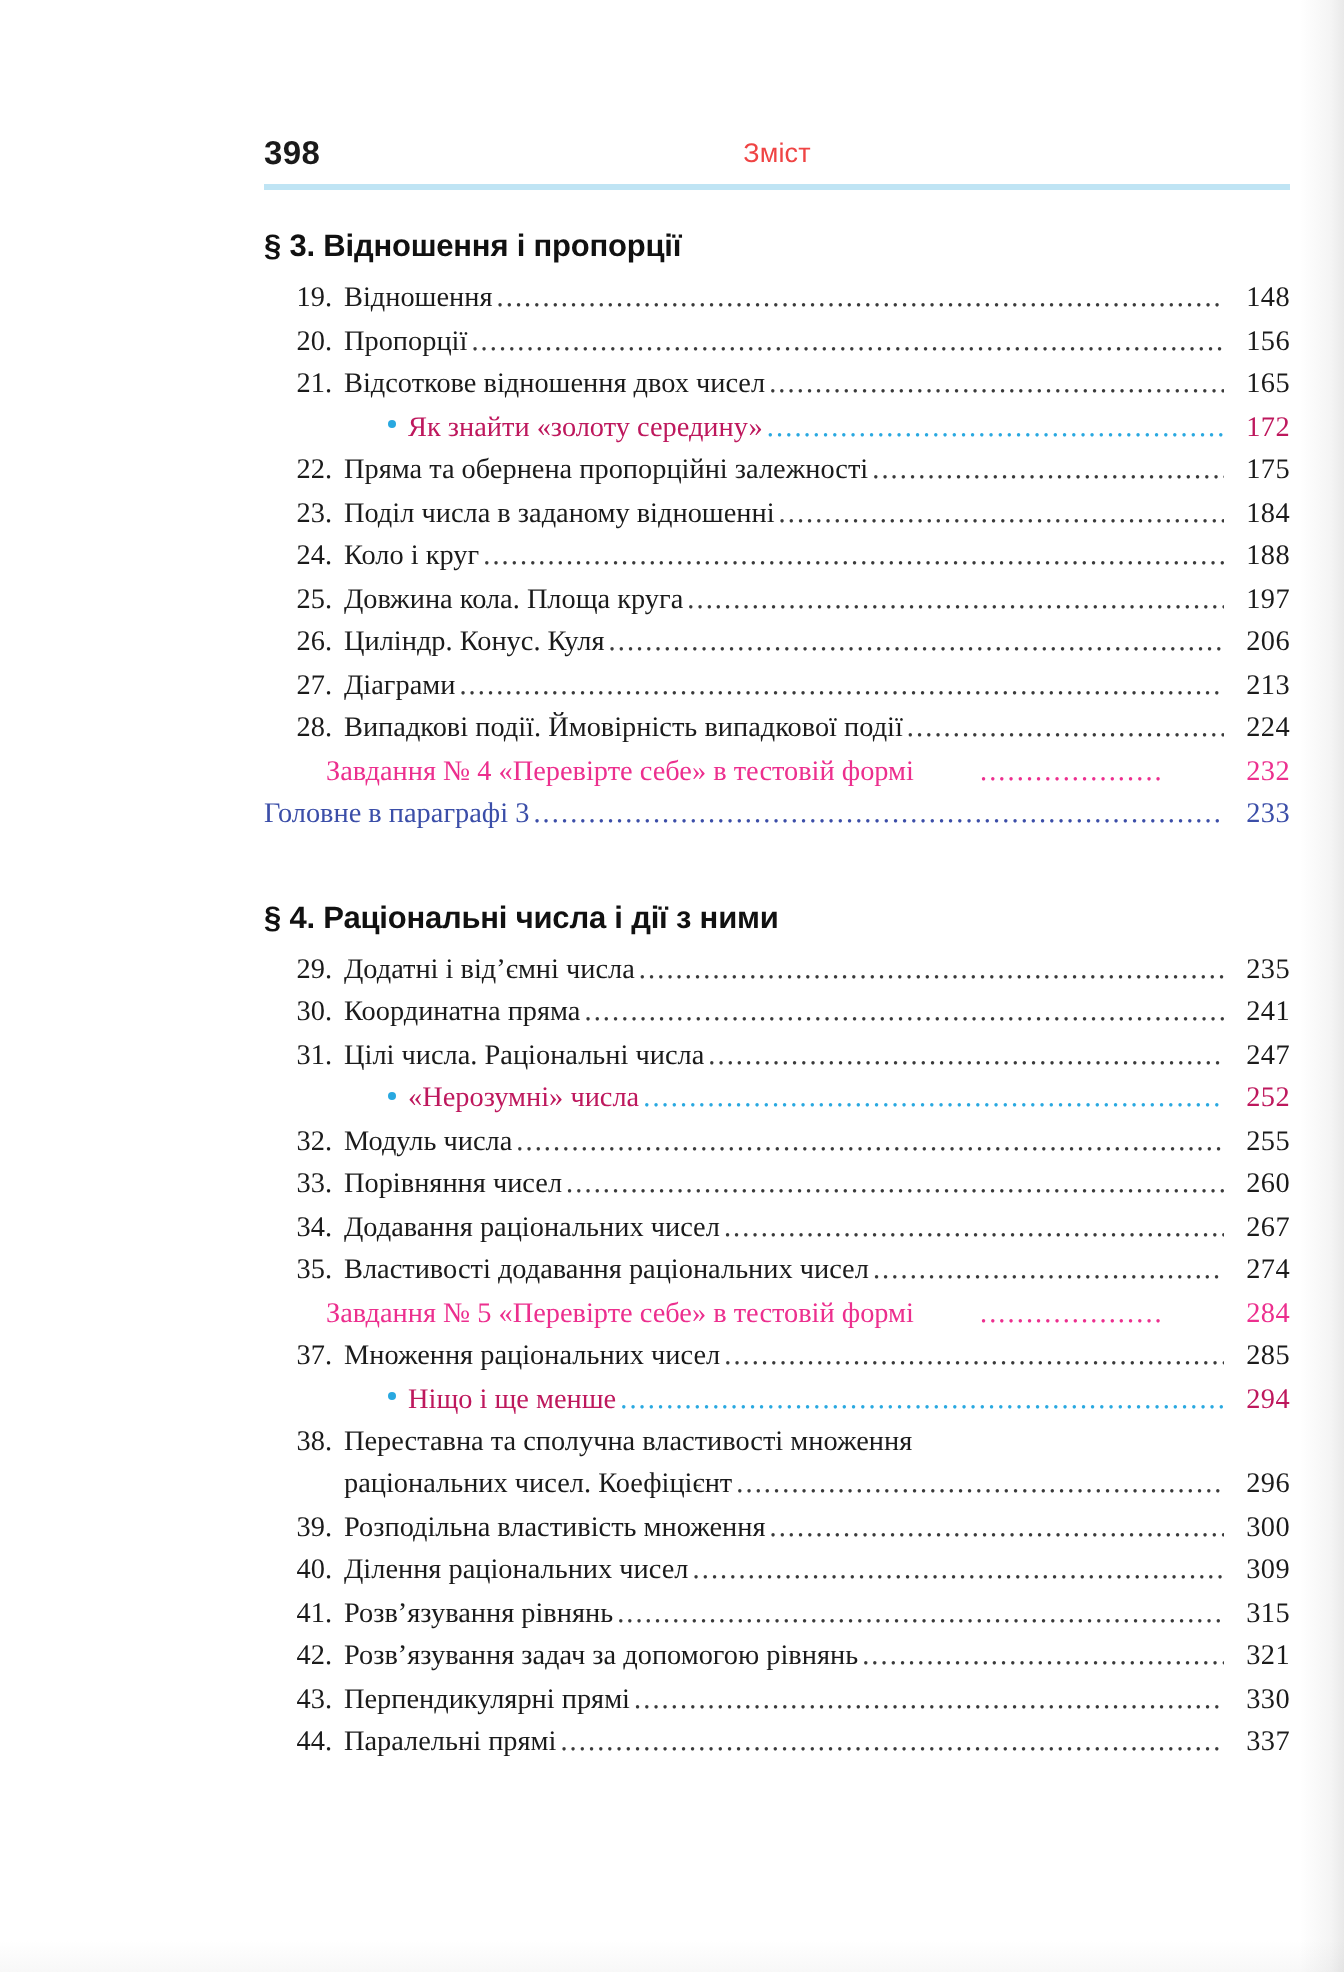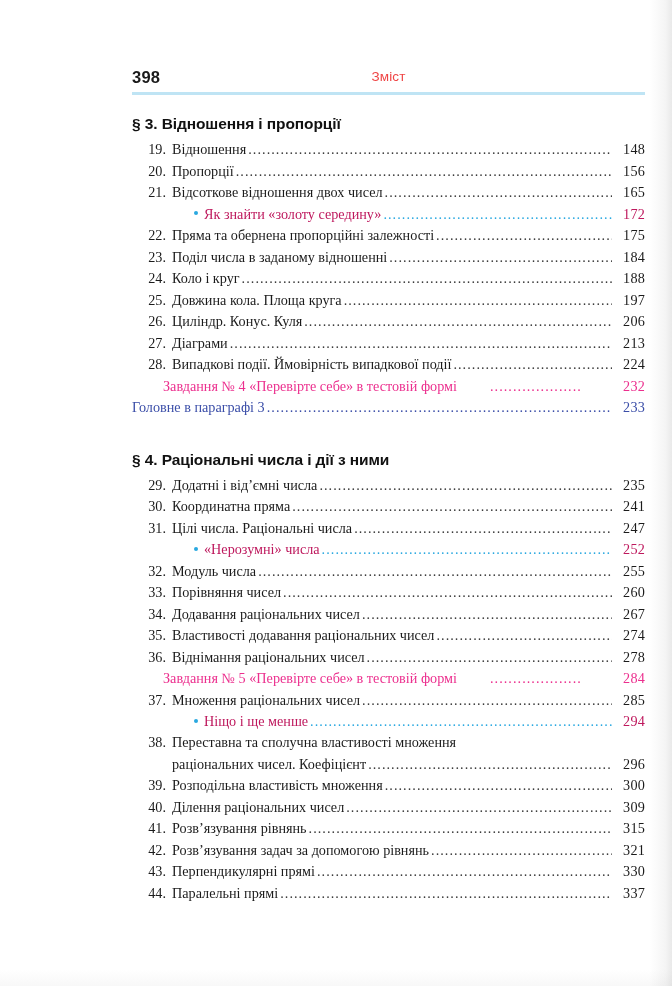--- a/index.html
+++ b/index.html
@@ -334,26 +334,20 @@
             <span class="title">Додавання раціональних чисел</span>
             <span class="leader"></span>
             <span class="pageno">267</span>
           </div>
           <div class="row numbered c-dark">
             <span class="num">35.</span>
             <span class="title">Властивості додавання раціональних чисел</span>
             <span class="leader"></span>
             <span class="pageno">274</span>
           </div>
-          <div class="row numbered c-dark">
-            <span class="num">36.</span>
-            <span class="title">Віднімання раціональних чисел</span>
-            <span class="leader"></span>
-            <span class="pageno">278</span>
-          </div>
           <div class="row special c-magenta">
             <span class="num blank"></span>
             <span class="title">Завдання № 5 «Перевірте себе» в тестовій формі</span>
             <span class="leader"></span>
             <span class="pageno">284</span>
           </div>
           <div class="row numbered c-dark">
             <span class="num">37.</span>
             <span class="title">Множення раціональних чисел</span>
             <span class="leader"></span>

